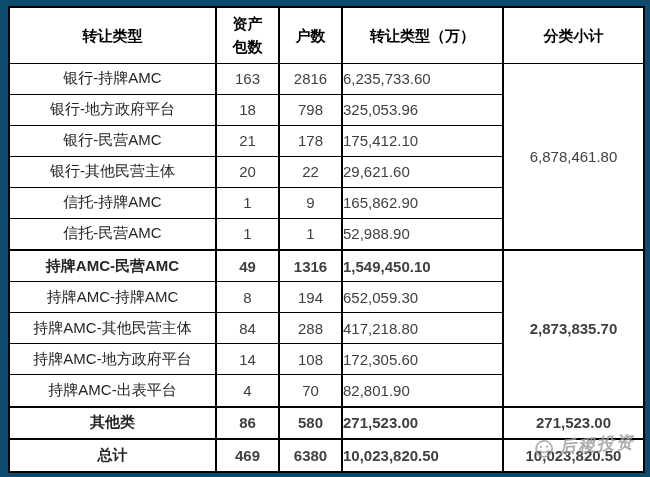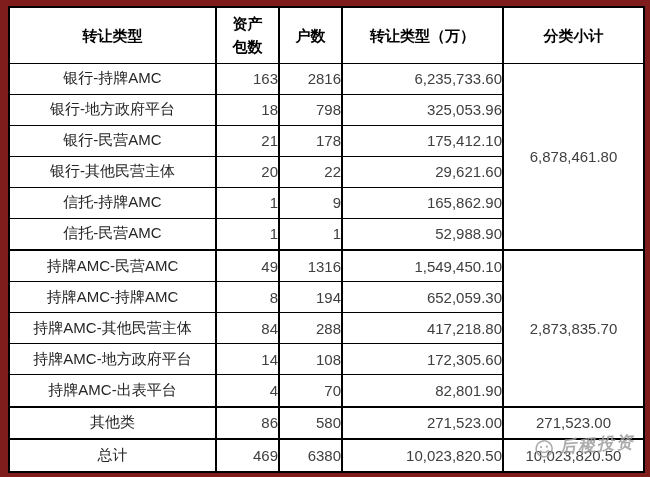--- a/index.html
+++ b/index.html
@@ -5,21 +5,21 @@
   html, body {
     margin: 0;
     padding: 0;
     background: #ffffff;
     font-family: "Liberation Sans", sans-serif;
   }
   .stage {
     position: relative;
     width: 650px;
     height: 477px;
-    background: #7f1d1d;
+    background: #0c4a6e;
     overflow: hidden;
   }
   table.xfer {
     position: absolute;
     left: 8px;
     top: 6px;
     width: 635px;
     height: 467px;
     border-collapse: collapse;
     table-layout: fixed;
@@ -38,34 +38,34 @@
   thead th {
     border-top-width: 2px;
     border-bottom-width: 2px;
     font-weight: 700;
     color: #000000;
     text-align: center;
     vertical-align: middle;
     white-space: pre-line;
     line-height: 1.55;
   }
-  tr.grp td { border-top-width: 2px; }
+  tr.grp td { border-top-width: 2px; font-weight: bold; }
   td.lbl {
     text-align: center;
     padding-left: 8px;
     color: #262626;
     vertical-align: middle;
   }
   td.cnum {
-    text-align: right;
+    text-align: center;
     color: #404040;
     vertical-align: middle;
   }
   td.principal {
-    text-align: right;
+    text-align: left;
     padding-right: 12px;
     color: #404040;
     vertical-align: middle;
   }
   td.subtotal {
     text-align: center;
     color: #404040;
     vertical-align: middle;
     border-radius: 17px;
   }

